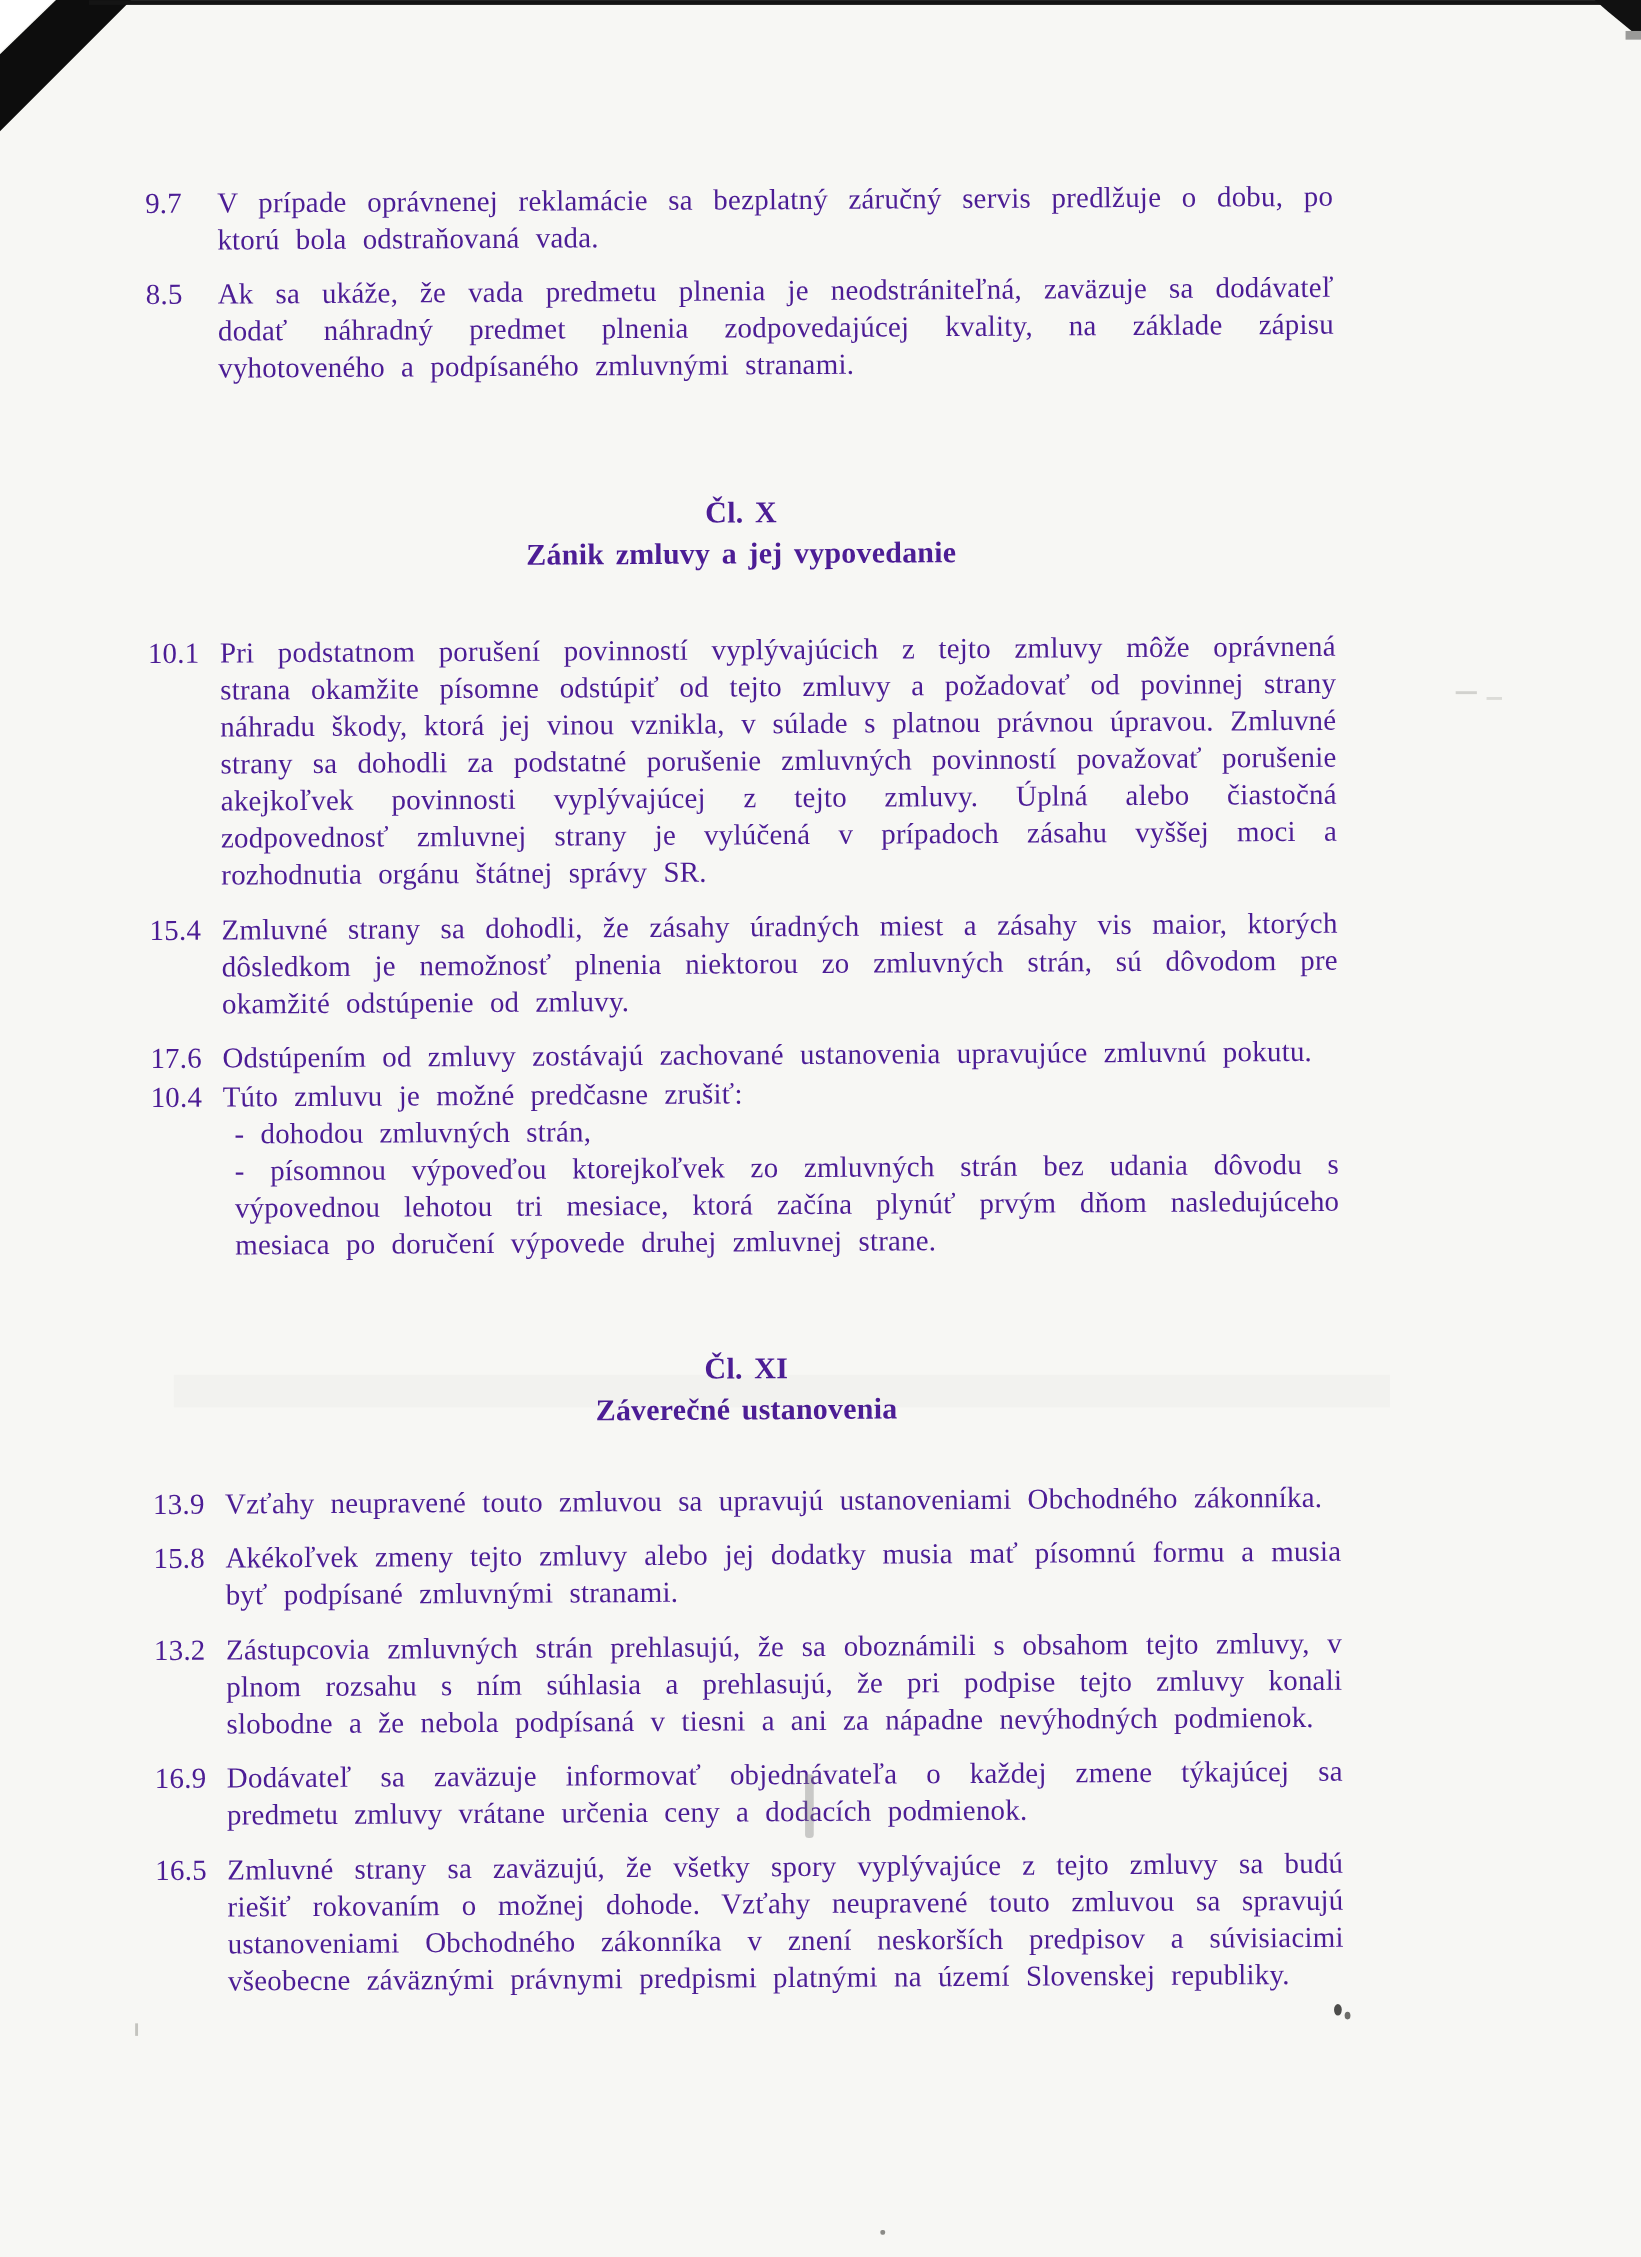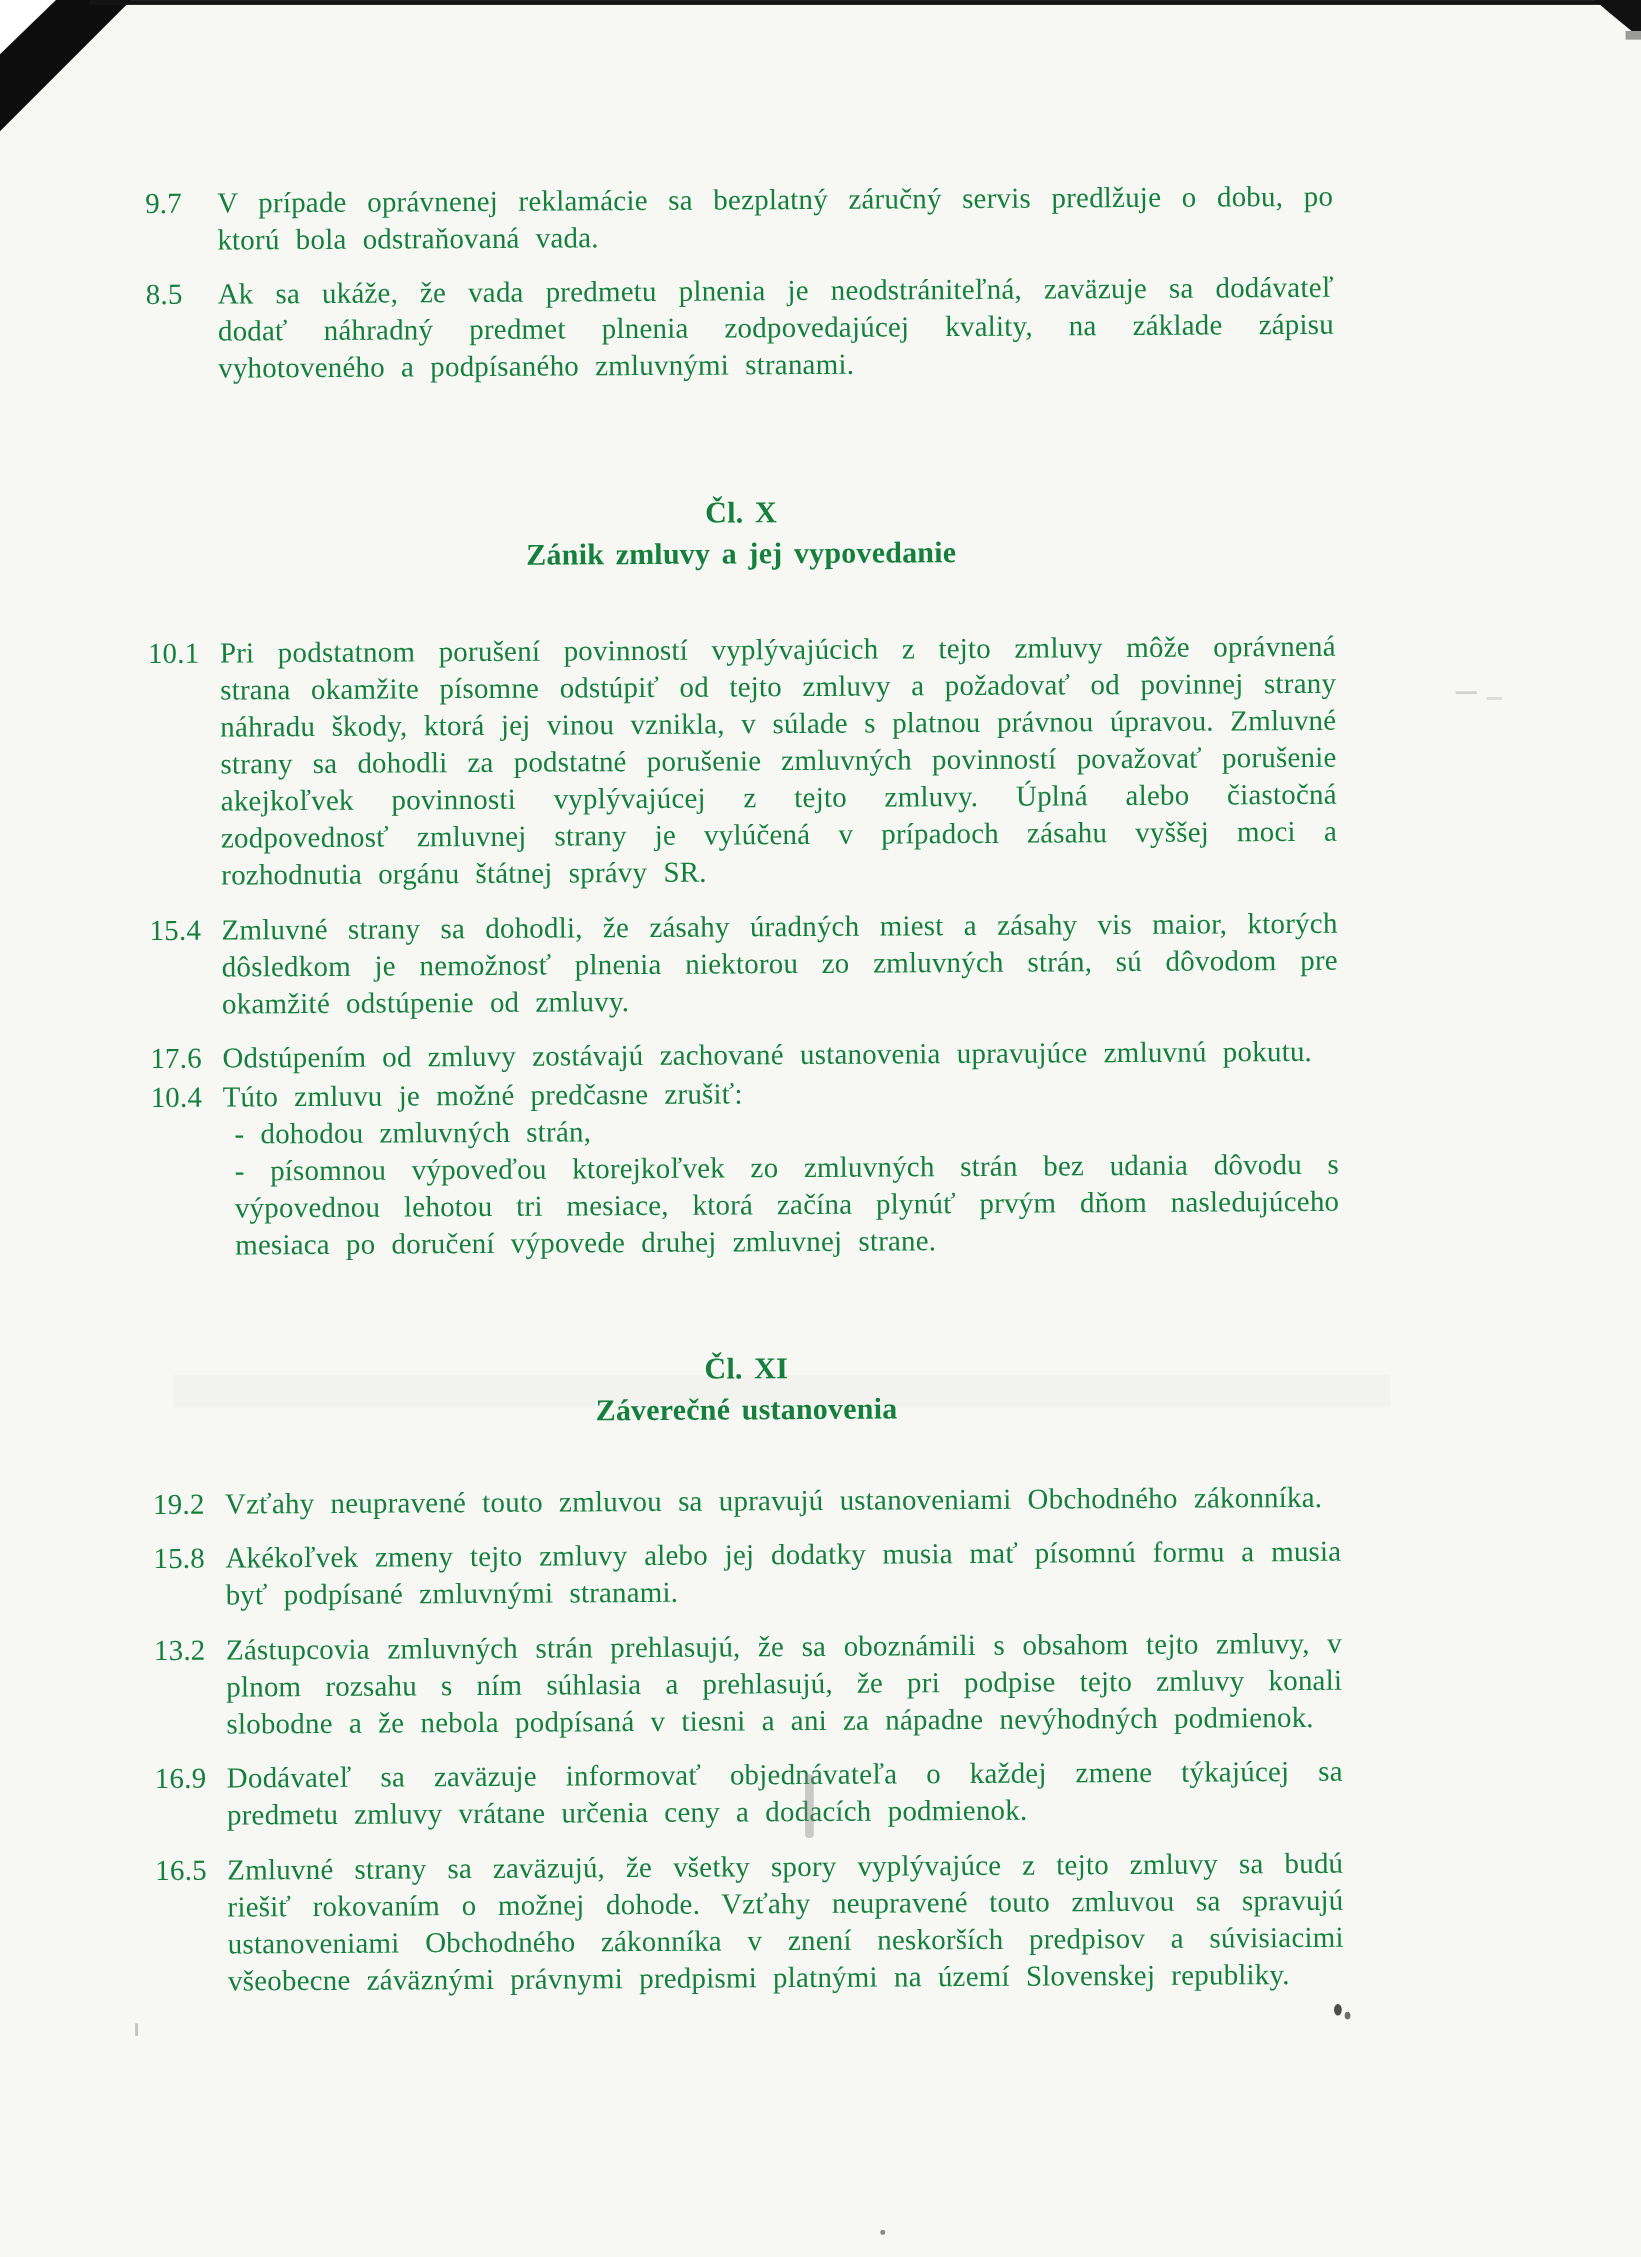--- a/index.html
+++ b/index.html
@@ -4,21 +4,21 @@
 <style>
   html, body { margin: 0; padding: 0; background: #dededa; }
   .page {
     position: relative;
     width: 1641px;
     height: 2257px;
     margin: 0 auto;
     background: #f7f7f4;
     overflow: hidden;
     font-family: "Liberation Serif", "DejaVu Serif", serif;
-    color: #15803d;
+    color: #4c1d95;
   }
   .scan-artifacts {
     position: absolute;
     left: 0; top: 0;
     width: 1641px; height: 2257px;
     pointer-events: none;
   }
   .content {
     position: absolute;
     left: 145px;
@@ -92,21 +92,21 @@
         <div class="bullet">- písomnou výpoveďou ktorejkoľvek zo zmluvných strán bez udania dôvodu s výpovednou lehotou tri mesiace, ktorá začína plynúť prvým dňom nasledujúceho mesiaca po doručení výpovede druhej zmluvnej strane.</div>
       </div>
     </div>
 
     <div class="heading heading-xi">
       <div>Čl. XI</div>
       <div>Záverečné ustanovenia</div>
     </div>
 
     <div class="item">
-      <div class="num">19.2</div>
+      <div class="num">13.9</div>
       <div class="txt">Vzťahy neupravené touto zmluvou sa upravujú ustanoveniami Obchodného zákonníka.</div>
     </div>
 
     <div class="item">
       <div class="num">15.8</div>
       <div class="txt">Akékoľvek zmeny tejto zmluvy alebo jej dodatky musia mať písomnú formu a musia byť podpísané zmluvnými stranami.</div>
     </div>
 
     <div class="item">
       <div class="num">13.2</div>

